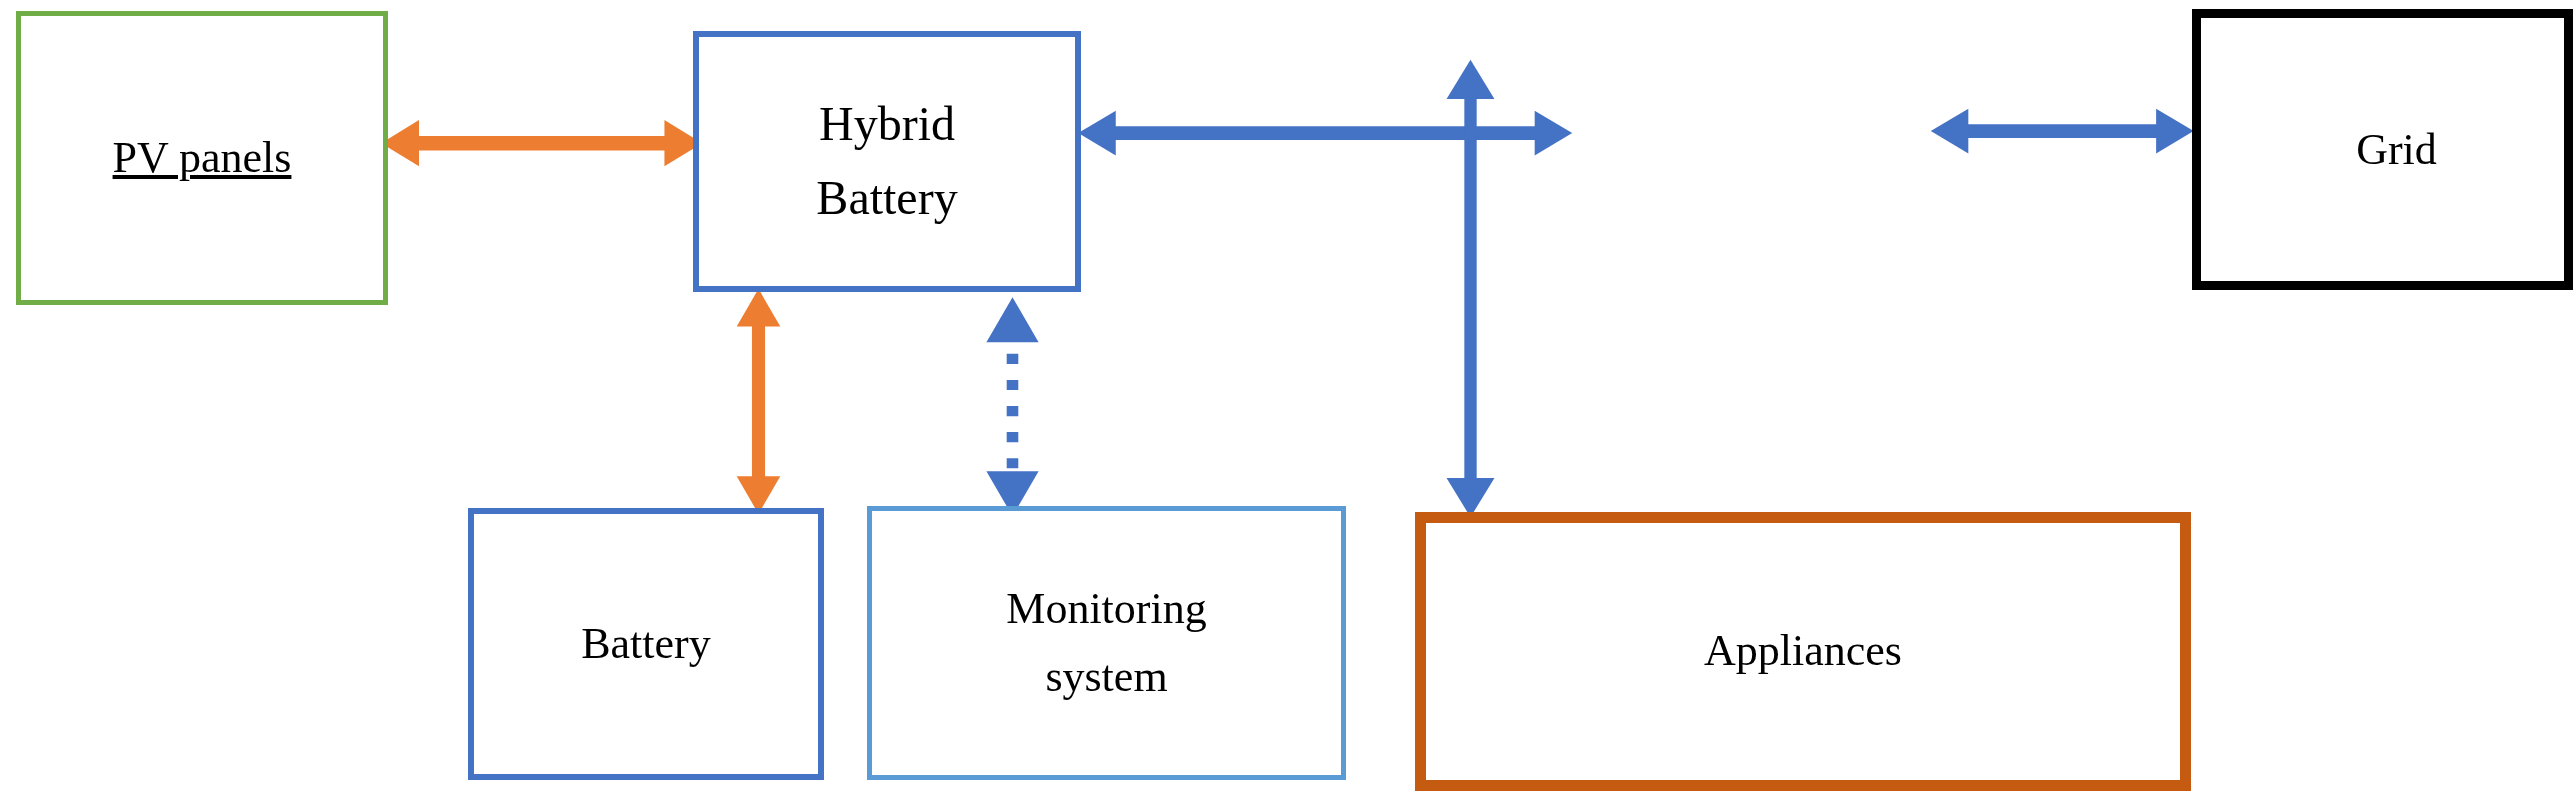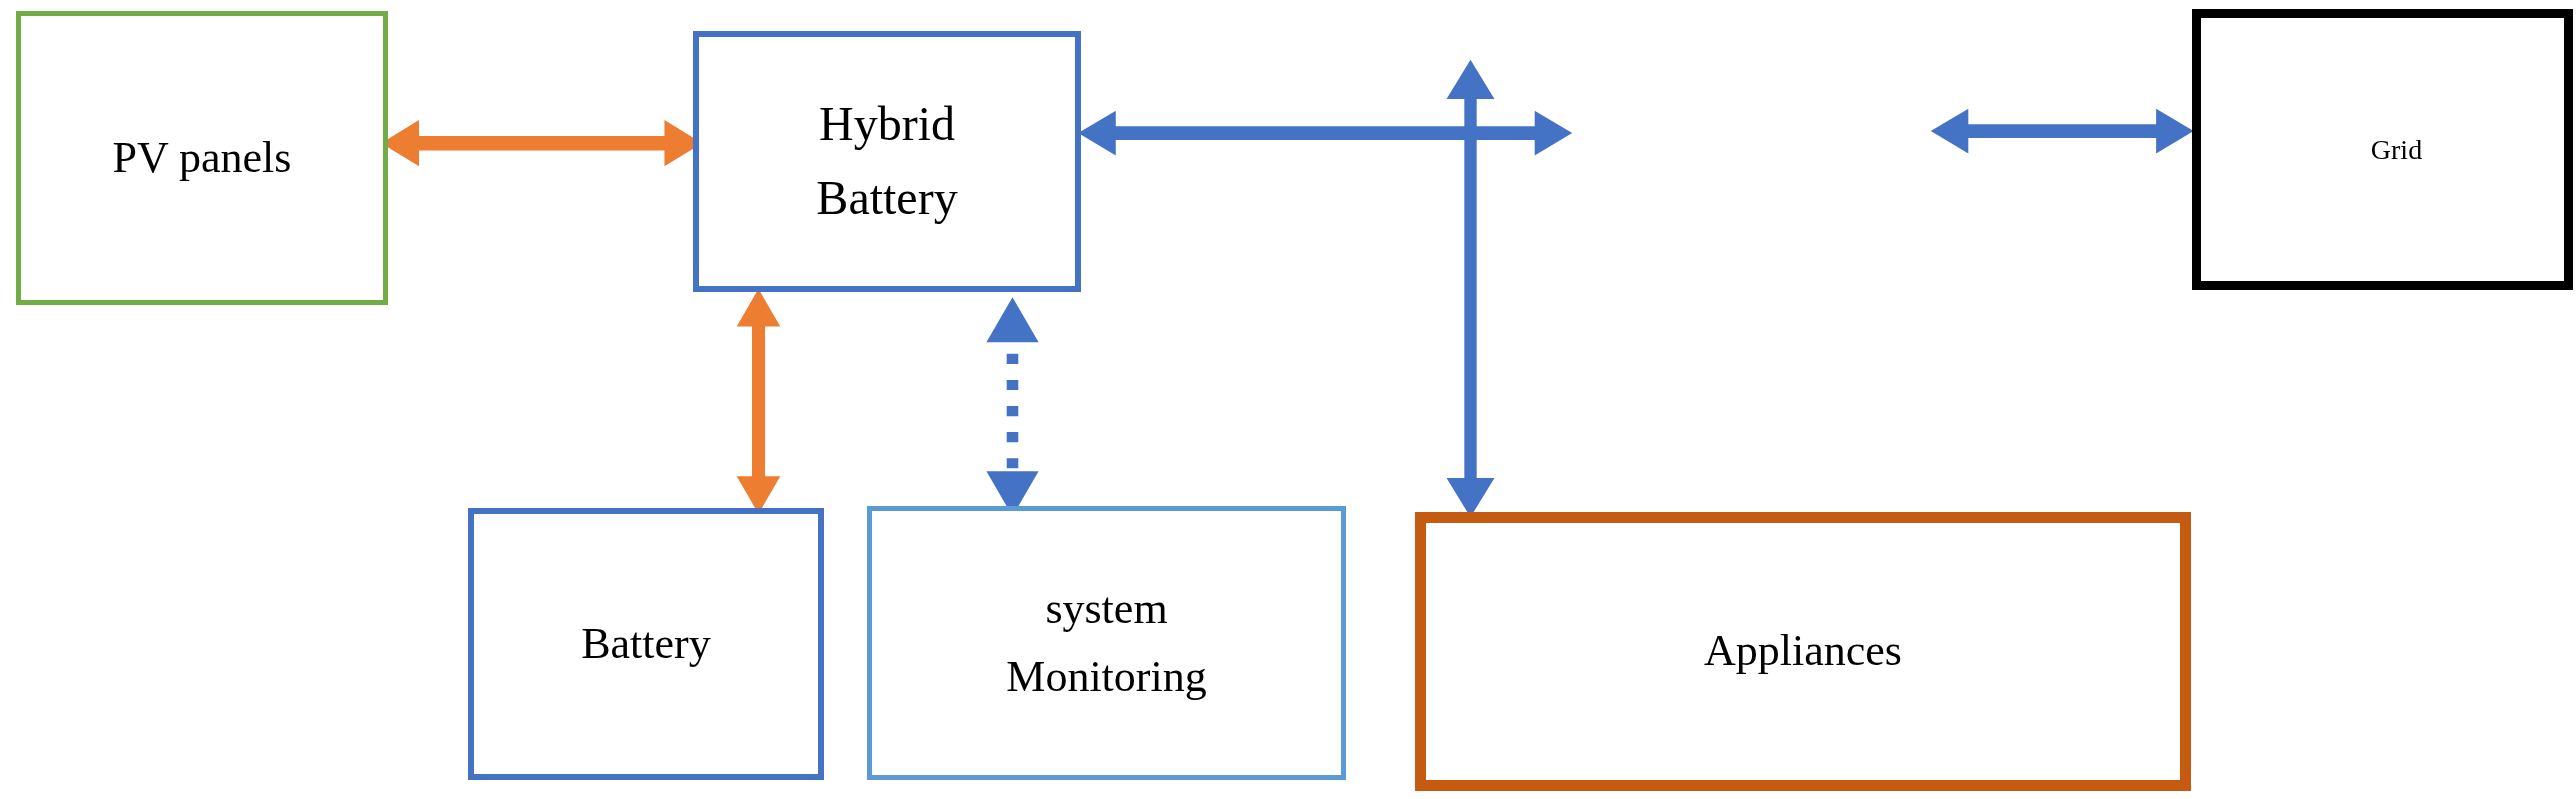--- a/index.html
+++ b/index.html
@@ -33,35 +33,36 @@
   .node .label-line {
     display: block;
     white-space: nowrap;
   }
 
   
   #node-pv-panels {
     left: 16px; top: 11px; width: 372px; height: 294px;
     border: 5.1px solid #70AD47;
     font-size: 44px;
+    text-decoration: underline;
   }
   #node-hybrid-inverter {
     left: 693px; top: 30.5px; width: 388px; height: 261px;
     border: 6.5px solid #4472C4;
     font-size: 48px;
   }
   #node-energy-meter {
     left: 1564px; top: 18px; width: 367px; height: 250px;
     border: 8px solid #FF0000;
     font-size: 44px;
   }
   #node-grid {
     left: 2192px; top: 9.4px; width: 381px; height: 281px;
     border: 9.4px solid #000000;
-    font-size: 28px;
+    font-size: 44px;
     padding-left: 28px;
   }
   #node-battery {
     left: 468px; top: 508px; width: 356px; height: 272px;
     border: 6.5px solid #4472C4;
     font-size: 44px;
   }
   #node-monitoring-system {
     left: 867px; top: 506px; width: 479px; height: 274px;
     border: 5.8px solid #5B9BD5;
@@ -146,22 +147,22 @@
 
   <div class="node" id="node-grid">
     <span class="label-line">Grid</span>
   </div>
 
   <div class="node" id="node-battery">
     <span class="label-line">Battery</span>
   </div>
 
   <div class="node" id="node-monitoring-system">
+    <span class="label-line">Monitoring</span>
     <span class="label-line">system</span>
-    <span class="label-line">Monitoring</span>
   </div>
 
   <div class="node" id="node-appliances">
     <span class="label-line">Appliances</span>
   </div>
 
 </div>
 
 
 </body></html>

